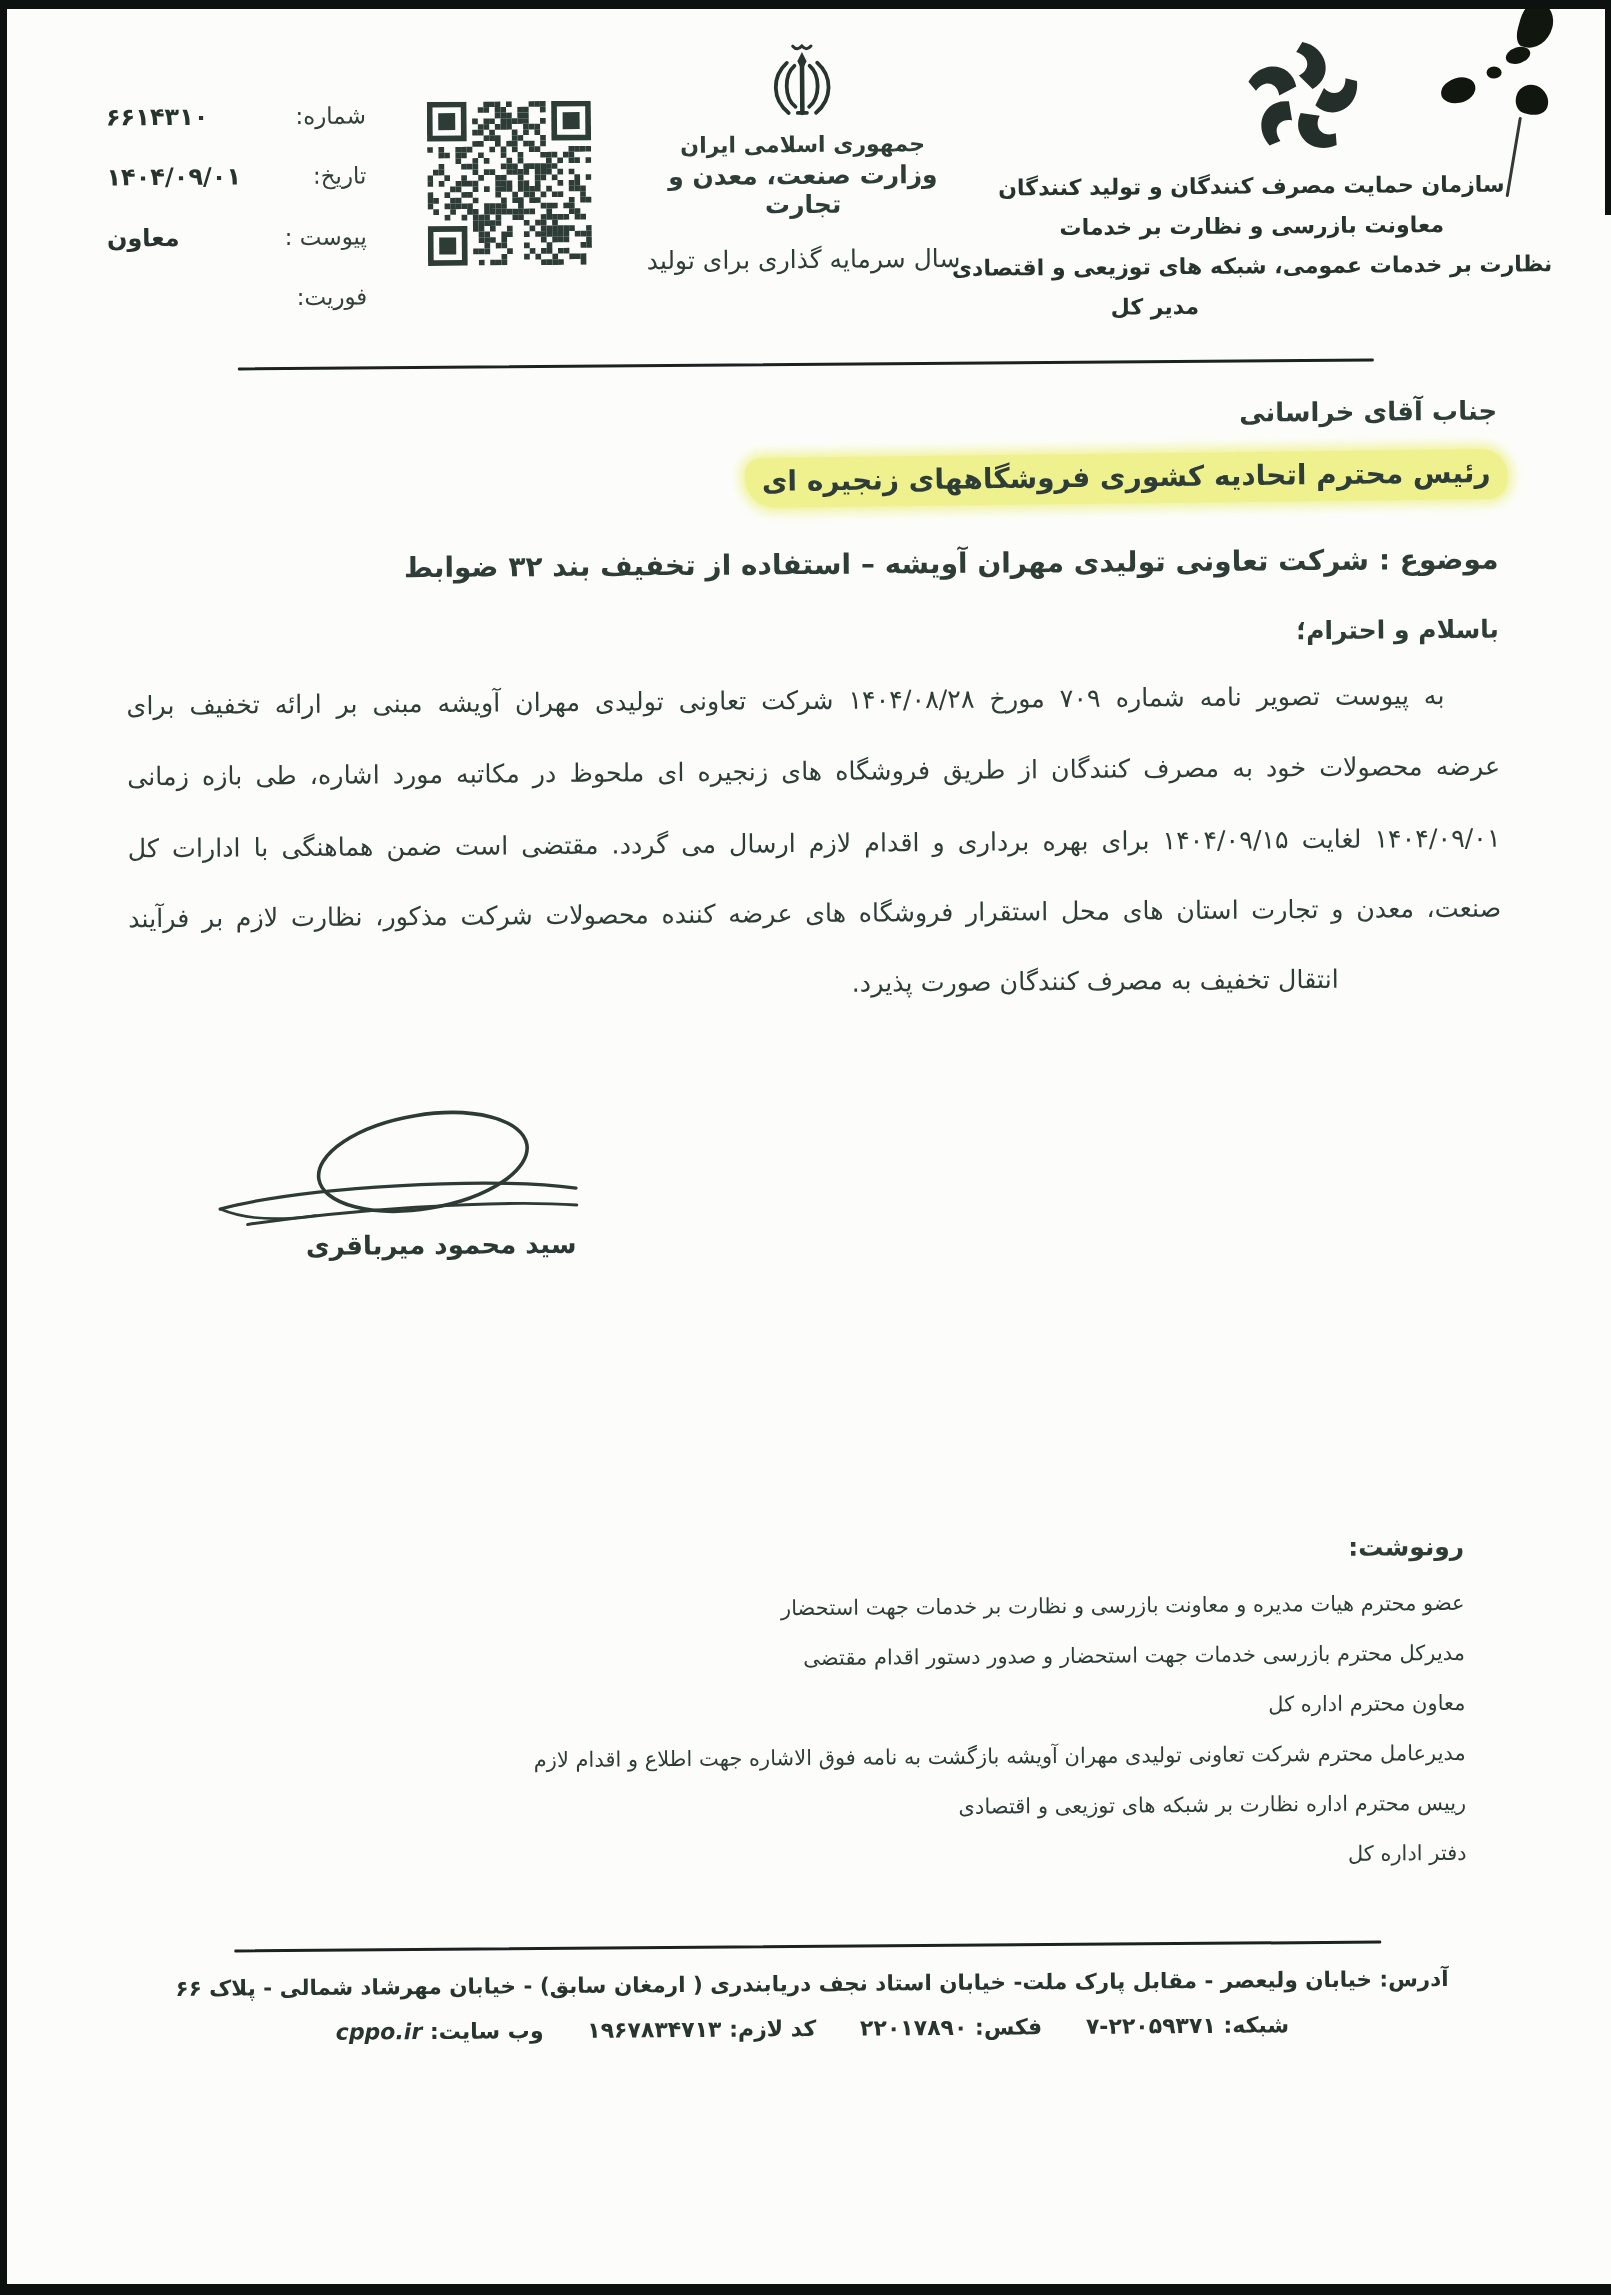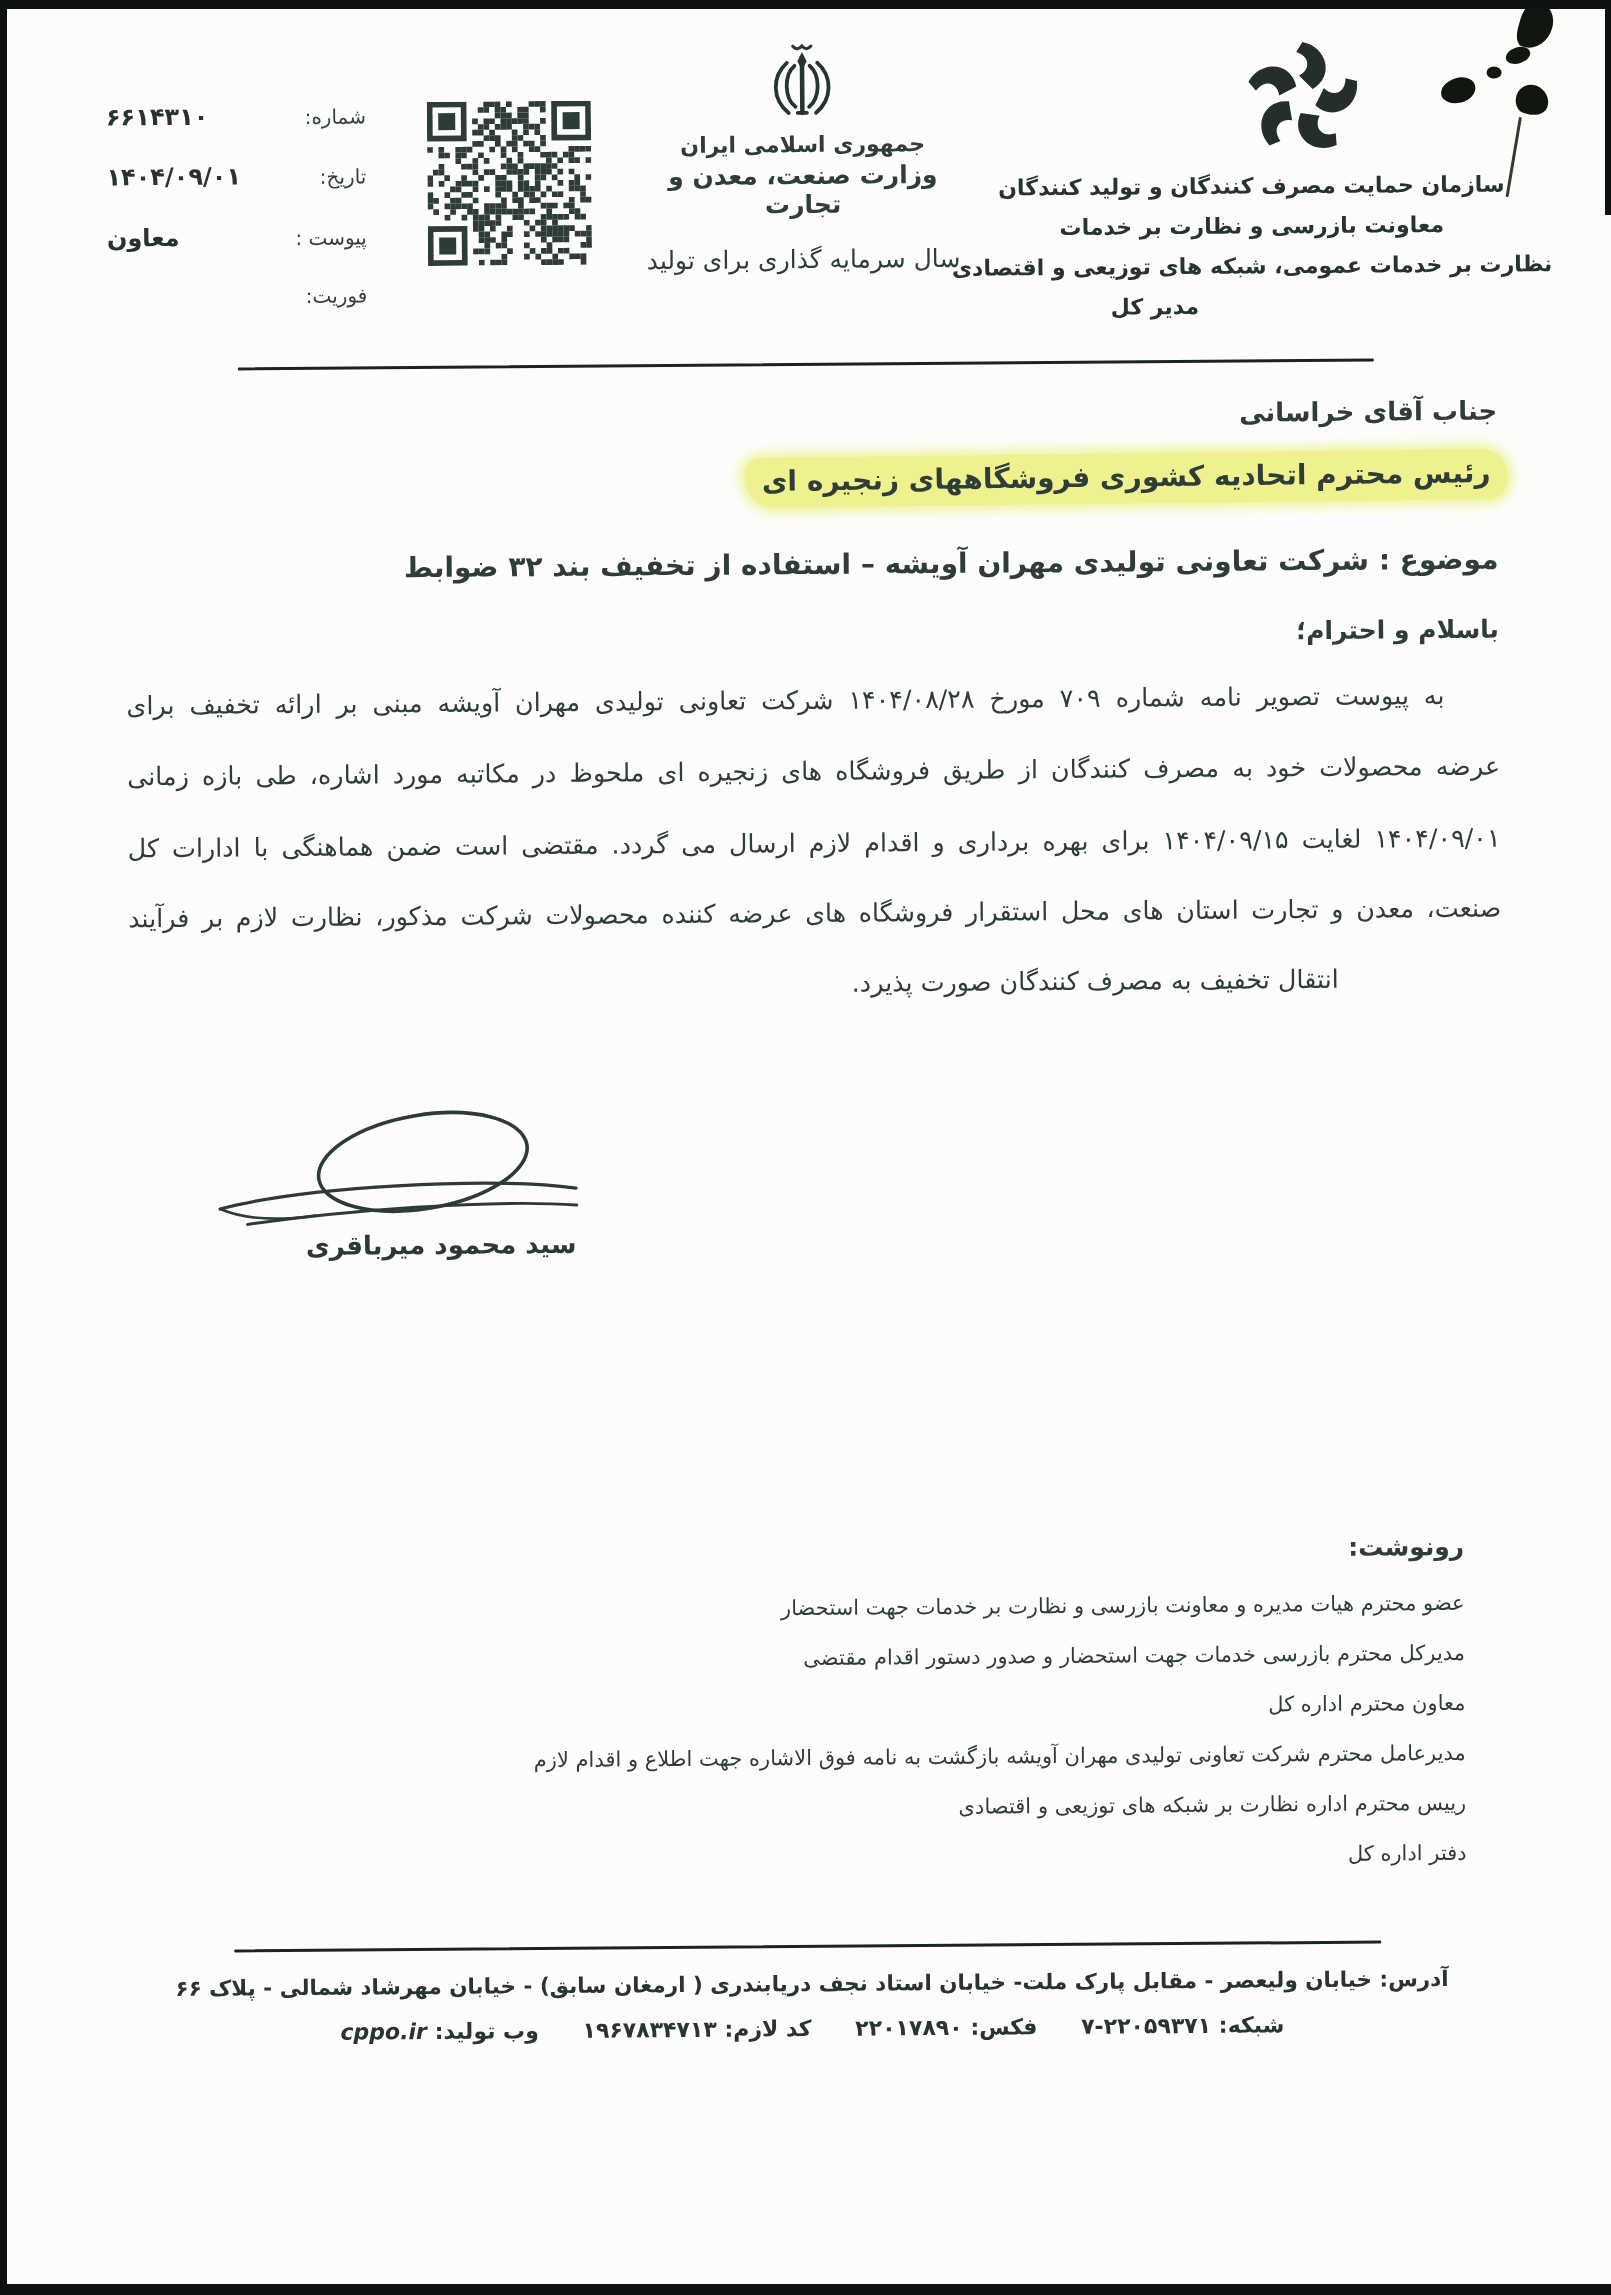--- a/index.html
+++ b/index.html
@@ -19,21 +19,21 @@
   .blob{position:absolute;background:#11170f;z-index:40;}
   .blob1{left:1528px;top:7.8px;width:33px;height:47px;border-radius:42% 58% 72% 28%/50% 50% 60% 40%;transform:rotate(16deg);}
   .blob2{left:1514px;top:53px;width:25px;height:15.6px;border-radius:50%;transform:rotate(-18deg);}
   .blob3{left:1495px;top:72px;width:15px;height:11.7px;border-radius:50%;}
   .blob4{left:1449px;top:83px;width:35px;height:25px;border-radius:58% 42% 52% 48%/55% 45% 55% 45%;transform:rotate(-10deg);}
   .blob5{left:1524px;top:91px;width:33px;height:30px;border-radius:46% 54% 62% 38%/50% 55% 45% 50%;transform:rotate(22deg);}
   .blob-tail{left:1520px;top:122px;width:2.6px;height:81px;border-radius:2px;transform:rotate(10deg);opacity:.85;}
   
   .hdr-left{position:absolute;left:114px;top:98px;width:260px;}
   .hl-row{position:absolute;left:0;right:0;display:flex;justify-content:space-between;align-items:baseline;}
-  .hl-label{font-size:20px;color:#31403a;}
+  .hl-label{font-size:23px;color:#31403a;}
   .hl-value{font-size:24px;font-weight:bold;color:#26332e;letter-spacing:0.7px;}
   .hl-r1{top:0;} .hl-r2{top:60px;} .hl-r3{top:121px;} .hl-r4{top:182px;}
   
   .qr{position:absolute;left:435px;top:99px;width:164px;height:164px;}
   
   .hdr-center{position:absolute;left:651px;top:40px;width:319px;text-align:center;}
   .emblem{width:77px;height:82px;}
   .hc-country{font-size:22px;font-weight:bold;margin-top:7.8px;}
   .hc-ministry{font-size:25px;font-weight:bold;margin-top:3.9px;}
   .hc-slogan{font-size:25px;margin-top:26px;white-space:nowrap;}
@@ -508,20 +508,20 @@
       </span>
       <span class="seg">
         <span>فکس:</span>
         <span>۲۲۰۱۷۸۹۰</span>
       </span>
       <span class="seg">
         <span>کد لازم:</span>
         <span>۱۹۶۷۸۳۴۷۱۳</span>
       </span>
       <span class="seg">
-        <span>وب تولید:</span>
+        <span>وب سایت:</span>
         <span class="lat">cppo.ir</span>
       </span>
     </div>
 
   </div>
 </div>
 
 
 </body></html>

